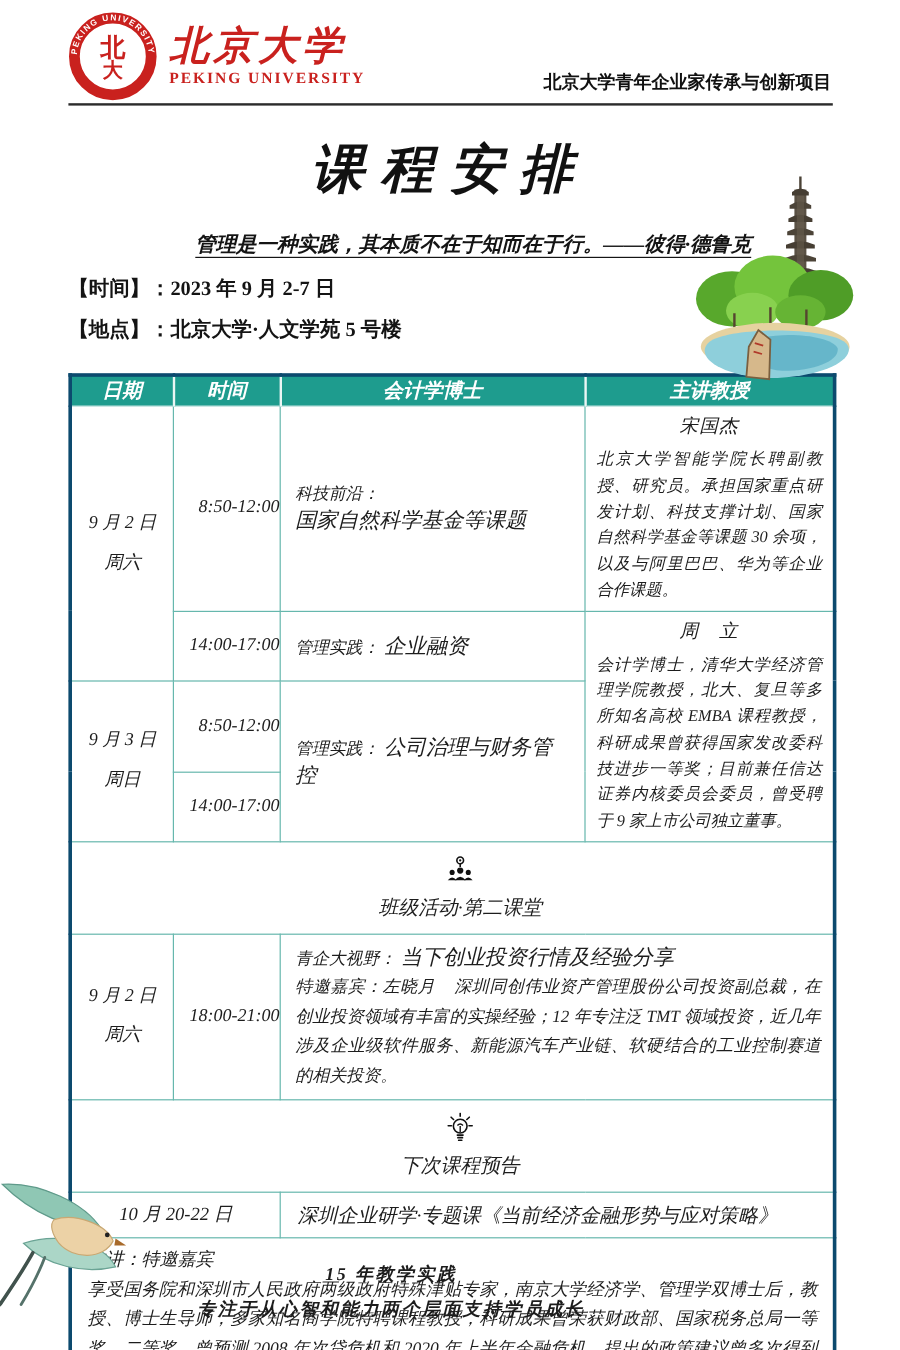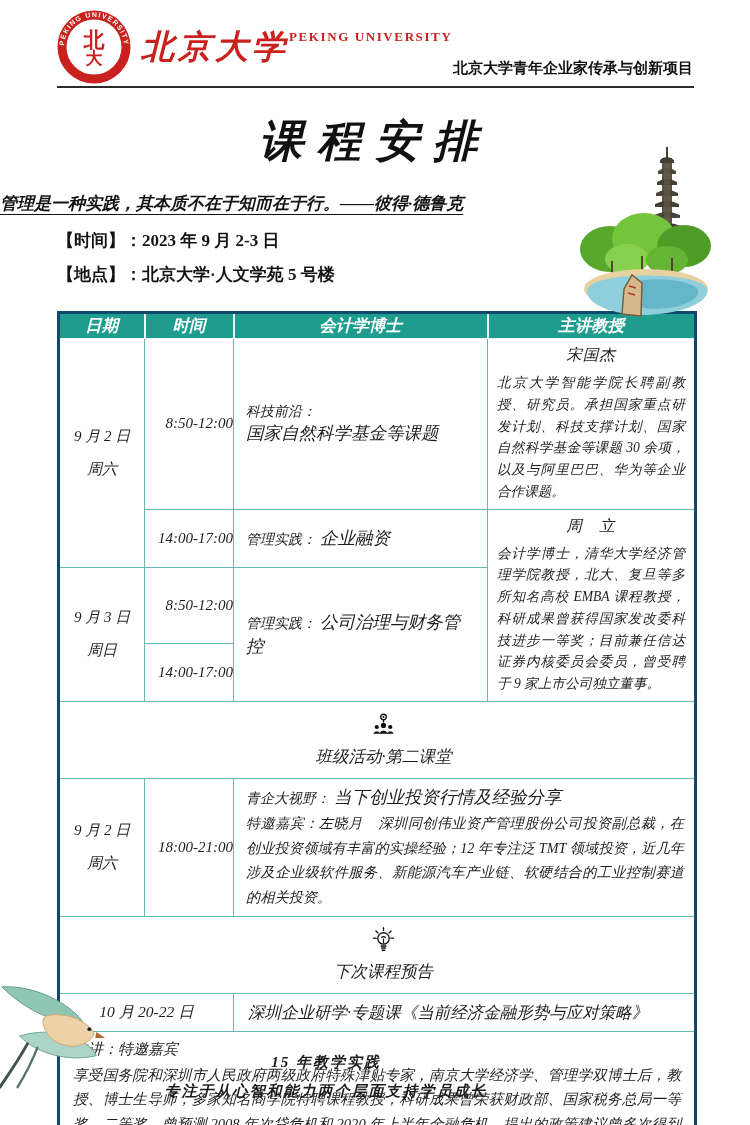--- a/index.html
+++ b/index.html
@@ -3,30 +3,30 @@
 <meta charset="utf-8">
 <style>
   * { margin:0; padding:0; box-sizing:border-box; }
   html,body { background:#ffffff; }
   body { font-family:"Liberation Serif","DejaVu Serif",serif; color:#1d1d1d; }
   .page { position:relative; width:750px; height:1125px; background:#fff; overflow:hidden; margin:0 auto; }
 
   
   .brand { position:absolute; left:57px; top:10px; display:flex; align-items:center; gap:10px; }
   .seal { width:74px; height:74px; }
-  .wordmark { display:flex; flex-direction:row;justify-content:space-between; }
+  .wordmark { display:flex; flex-direction:column;justify-content:space-between; }
   .uni-cn { font-size:33px; font-weight:bold; color:#c9211e; font-style:italic; letter-spacing:4px; line-height:1.1; }
   .uni-en { font-size:13px; font-weight:bold; color:#c9211e; letter-spacing:1.6px; }
   .program-title { position:absolute; right:57px; top:59px; font-size:15px; font-weight:bold; color:#111; }
   .header-rule { position:absolute; left:57px; top:86px; width:637px; height:2px; background:#2b2b2b; }
 
   
   .page-title { position:absolute; left:0; top:112px; width:750px; text-align:center;
     font-size:44px; font-weight:bold; font-style:italic; letter-spacing:14px; color:#111; }
-  .quote { position:absolute; left:0; top:192px; width:626px; text-align:left;
+  .quote { position:absolute; left:0; top:192px; width:626px; text-align:right;
     font-size:17px; font-weight:bold; font-style:italic; color:#141414;
     text-decoration:underline; text-underline-offset:5px; }
   .info-line { position:absolute; left:57px; font-size:17px; font-weight:600; color:#141414; }
   .info-time { top:229px; }
   .info-place { top:263px; }
 
   
   .scene { position:absolute; left:572px; top:146px; width:150px; height:190px; z-index:3; }
 
   
@@ -86,21 +86,21 @@
     <div class="wordmark">
       <div class="uni-cn">北京大学</div>
       <div class="uni-en">PEKING UNIVERSITY</div>
     </div>
   </div>
   <div class="program-title">北京大学青年企业家传承与创新项目</div>
   <div class="header-rule"></div>
 
   <div class="page-title">课程安排</div>
   <div class="quote">管理是一种实践，其本质不在于知而在于行。——彼得·德鲁克</div>
-  <div class="info-line info-time"><span>【时间】：</span><span>2023 年 9 月 2-3 日</span></div>
+  <div class="info-line info-time"><span>【时间】：</span><span>2023 年 9 月 2-7 日</span></div>
   <div class="info-line info-place"><span>【地点】：</span><span>北京大学·人文学苑 5 号楼</span></div>
 
   <svg class="scene" viewBox="0 0 150 190">
 
     <g>
       <rect x="90" y="12" width="10" height="84" fill="#5a5144"></rect>
       <path d="M95,1 L95,12" stroke="#4a4236" stroke-width="2"></path>
       <path d="M88,14 Q95,8 102,14 L102,17 L88,17 Z" fill="#463e33"></path>
       <path d="M86,25 Q95,19 104,25 L104,28 L86,28 Z" fill="#4c4438"></path>
       <path d="M85,36 Q95,30 105,36 L105,39 L85,39 Z" fill="#463e33"></path>

